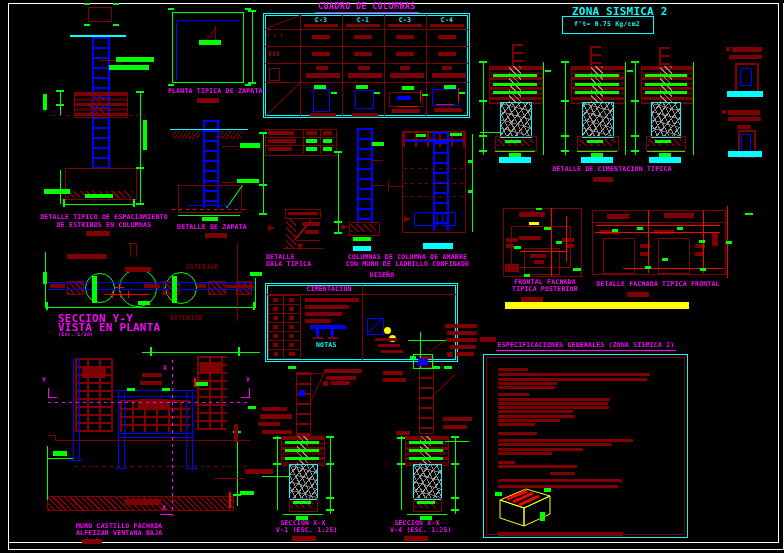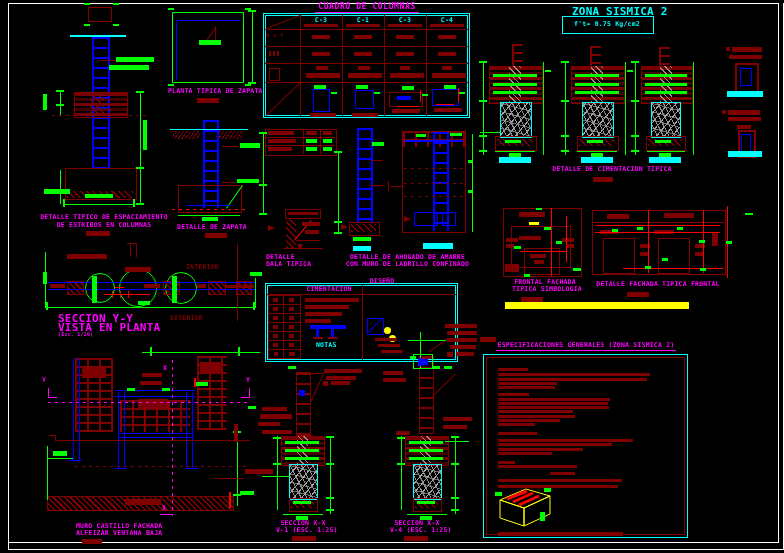--- a/index.html
+++ b/index.html
@@ -649,38 +649,38 @@
 
   <span class="t cy big" style="left:572px;top:6px">ZONA SISMICA 2</span>
   <span class="t cy ctr" style="left:563px;top:21px;width:88px">f't= 0.75 Kg/cm2</span>
 
   <span class="t ctr" style="left:168px;top:88px;width:88px">PLANTA TIPICA DE ZAPATA</span>
   <span class="t ctr" style="left:38px;top:214px;width:132px">DETALLE TIPICO DE ESPACIAMIENTO</span>
   <span class="t ctr" style="left:38px;top:222px;width:132px">DE ESTRIBOS EN COLUMNAS</span>
   <span class="t ctr" style="left:174px;top:224px;width:76px">DETALLE DE ZAPATA</span>
   <span class="t" style="left:266px;top:254px">DETALLE</span>
   <span class="t" style="left:266px;top:261px">DALA TIPICA</span>
-  <span class="t ctr" style="left:345px;top:254px;width:125px">DETALLE DE AHOGADO DE AMARRE</span>
+  <span class="t ctr" style="left:345px;top:254px;width:125px">COLUMNAS DE COLUMNA DE AMARRE</span>
   <span class="t ctr" style="left:345px;top:261px;width:125px">CON MURO DE LADRILLO CONFINADO</span>
   <span class="t ctr" style="left:550px;top:166px;width:124px">DETALLE DE CIMENTACION TIPICA</span>
   <span class="t ctr" style="left:512px;top:279px;width:66px">FRONTAL FACHADA</span>
-  <span class="t ctr" style="left:512px;top:286px;width:66px">TIPICA SIMBOLOGIA</span>
+  <span class="t ctr" style="left:512px;top:286px;width:66px">TIPICA POSTERIOR</span>
   <span class="t ctr" style="left:594px;top:281px;width:128px">DETALLE FACHADA TIPICA FRONTAL</span>
   <span class="t big" style="left:58px;top:313px">SECCION Y-Y</span>
   <span class="t big" style="left:58px;top:322px">VISTA EN PLANTA</span>
   <span class="t" style="left:58px;top:332px;font-size:5px">(Esc. 1/20)</span>
   <span class="t dk" style="left:186px;top:264px">INTERIOR</span>
   <span class="t dk" style="left:170px;top:315px">EXTERIOR</span>
   <span class="t" style="left:76px;top:523px">MURO CASTILLO FACHADA</span>
   <span class="t" style="left:76px;top:530px">ALFEIZAR VENTANA BAJA</span>
   <span class="t ctr" style="left:280px;top:520px;width:46px">SECCION X-X</span>
   <span class="t ctr" style="left:276px;top:527px;width:54px">V-1 (ESC. 1:25)</span>
   <span class="t ctr" style="left:394px;top:520px;width:46px">SECCION X-X</span>
   <span class="t ctr" style="left:390px;top:527px;width:54px">V-4 (ESC. 1:25)</span>
   <span class="t ctr ul" style="left:496px;top:342px;width:180px">ESPECIFICACIONES GENERALES (ZONA SISMICA 2)</span>
   <span class="t ctr" style="left:298px;top:286px;width:62px">CIMENTACION</span>
-  <span class="t ctr" style="left:366px;top:278px;width:32px">DISEÑO</span>
+  <span class="t ctr" style="left:366px;top:272px;width:32px">DISEÑO</span>
   <span class="t cy" style="left:316px;top:342px">NOTAS</span>
   <span class="t" style="left:42px;top:377px">Y</span>
   <span class="t" style="left:246px;top:377px">Y</span>
   <span class="t" style="left:163px;top:365px">X</span>
   <span class="t" style="left:162px;top:505px">X</span>
 </div>
 
 </body></html>

